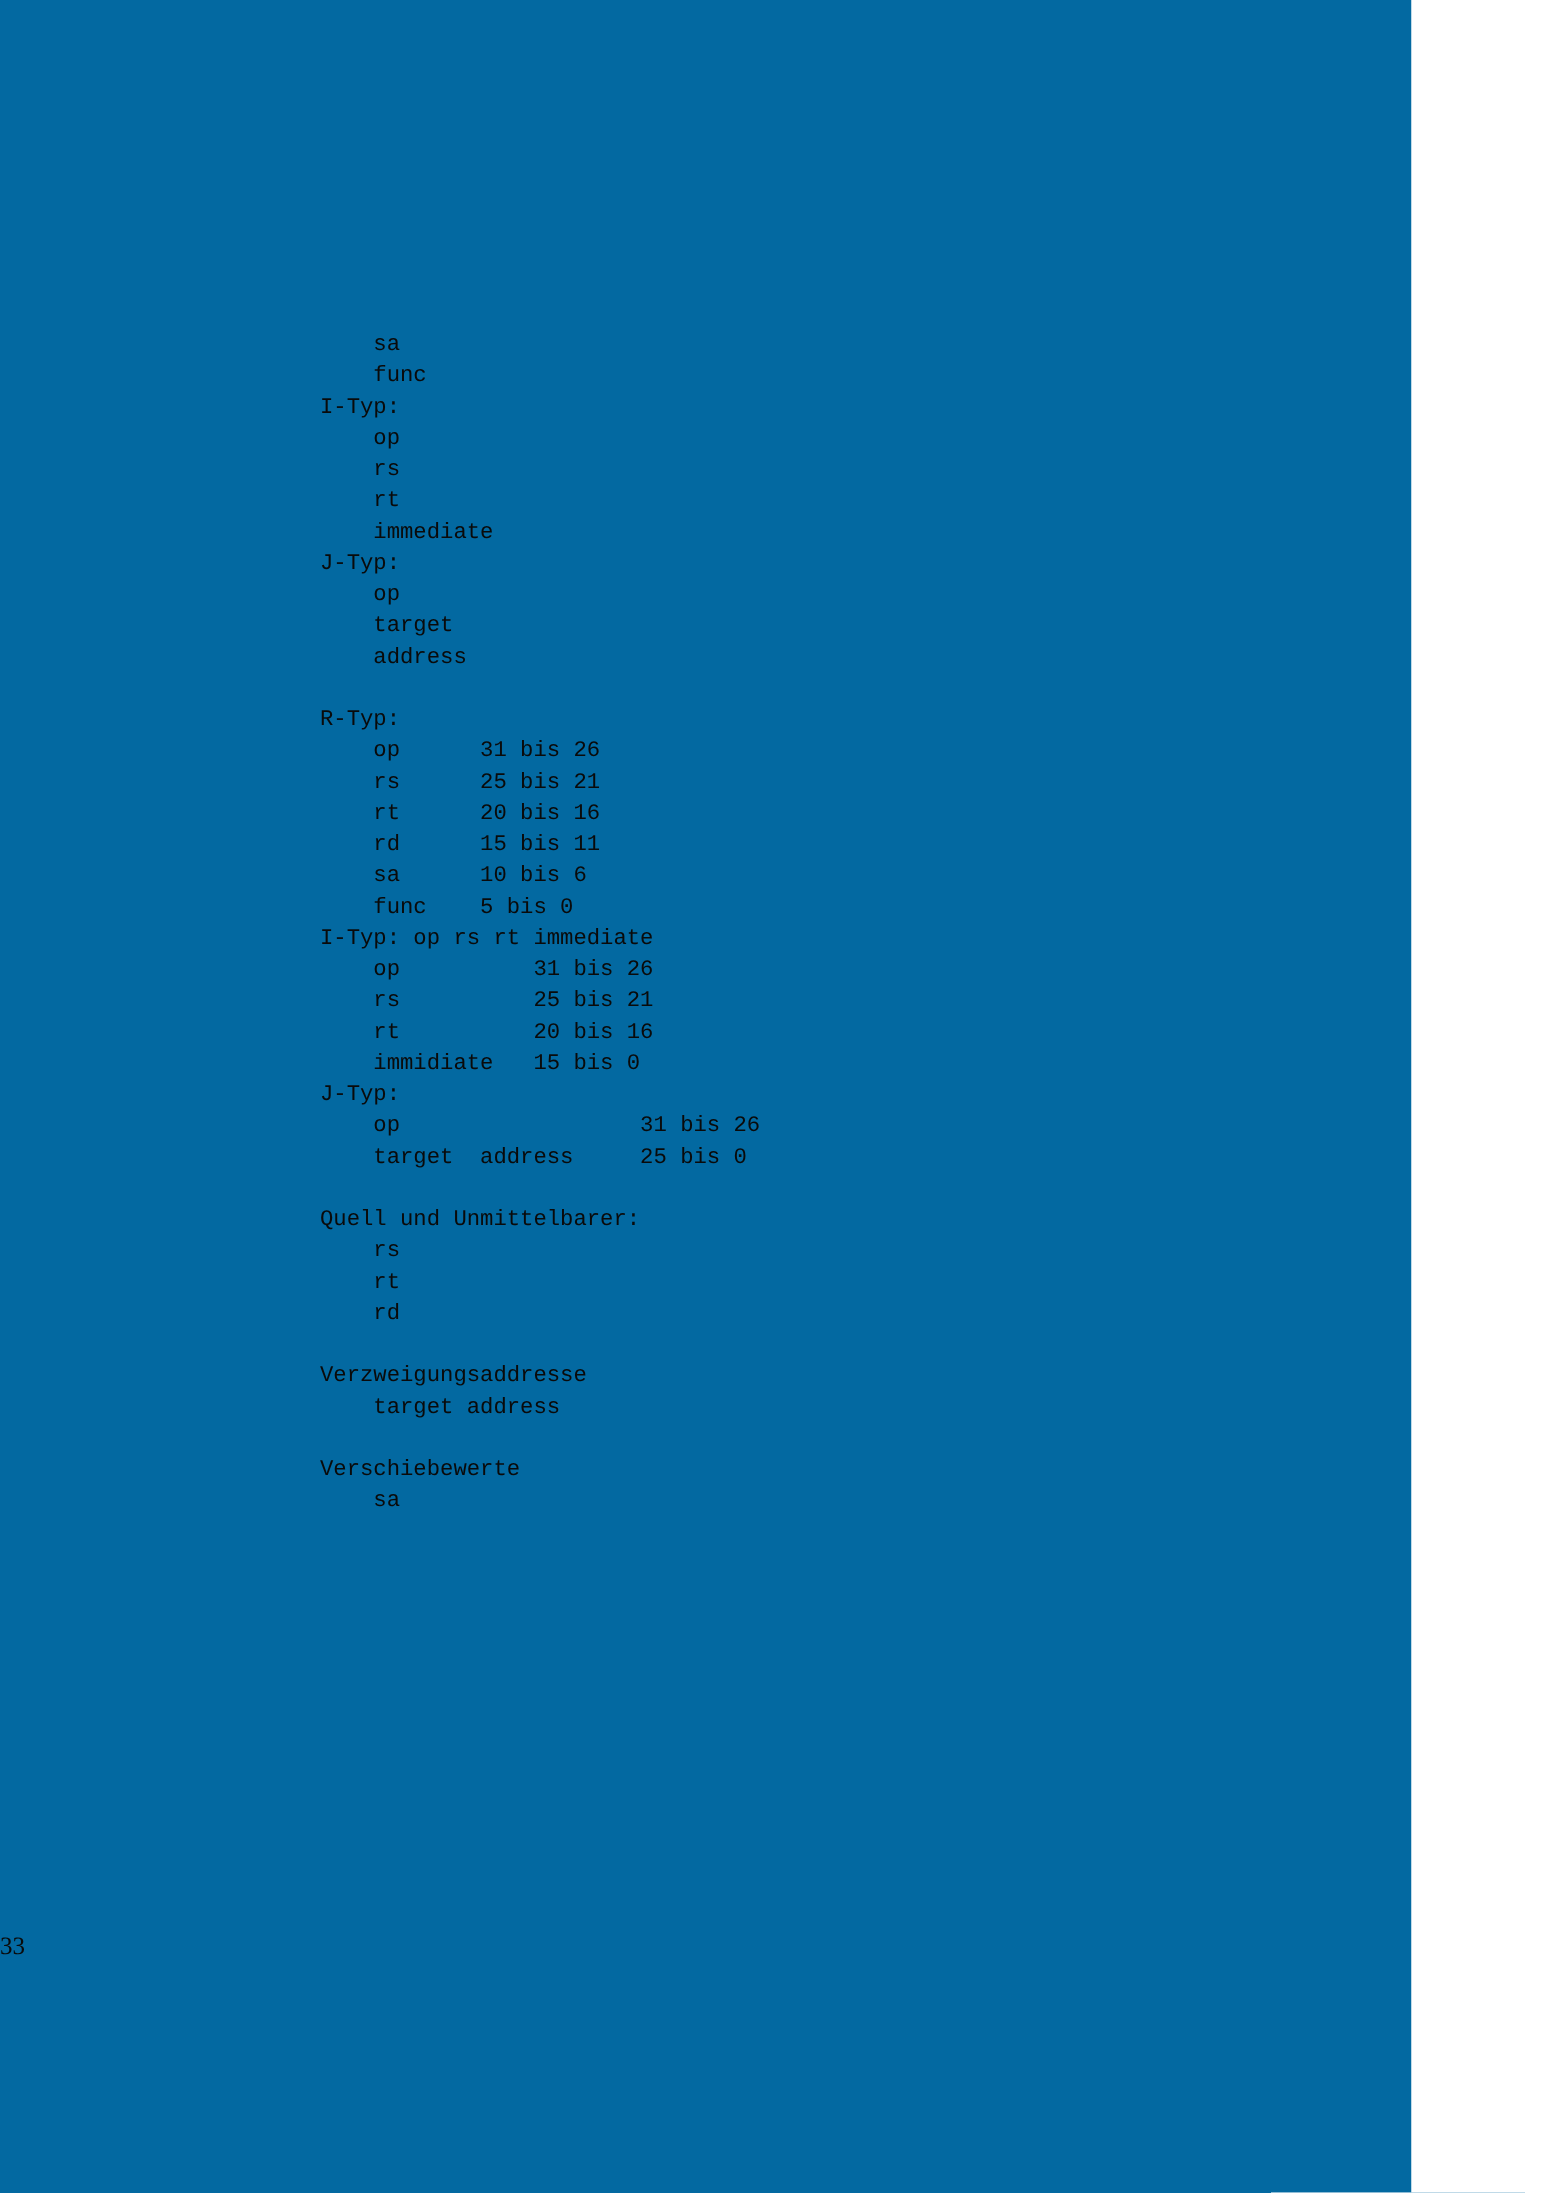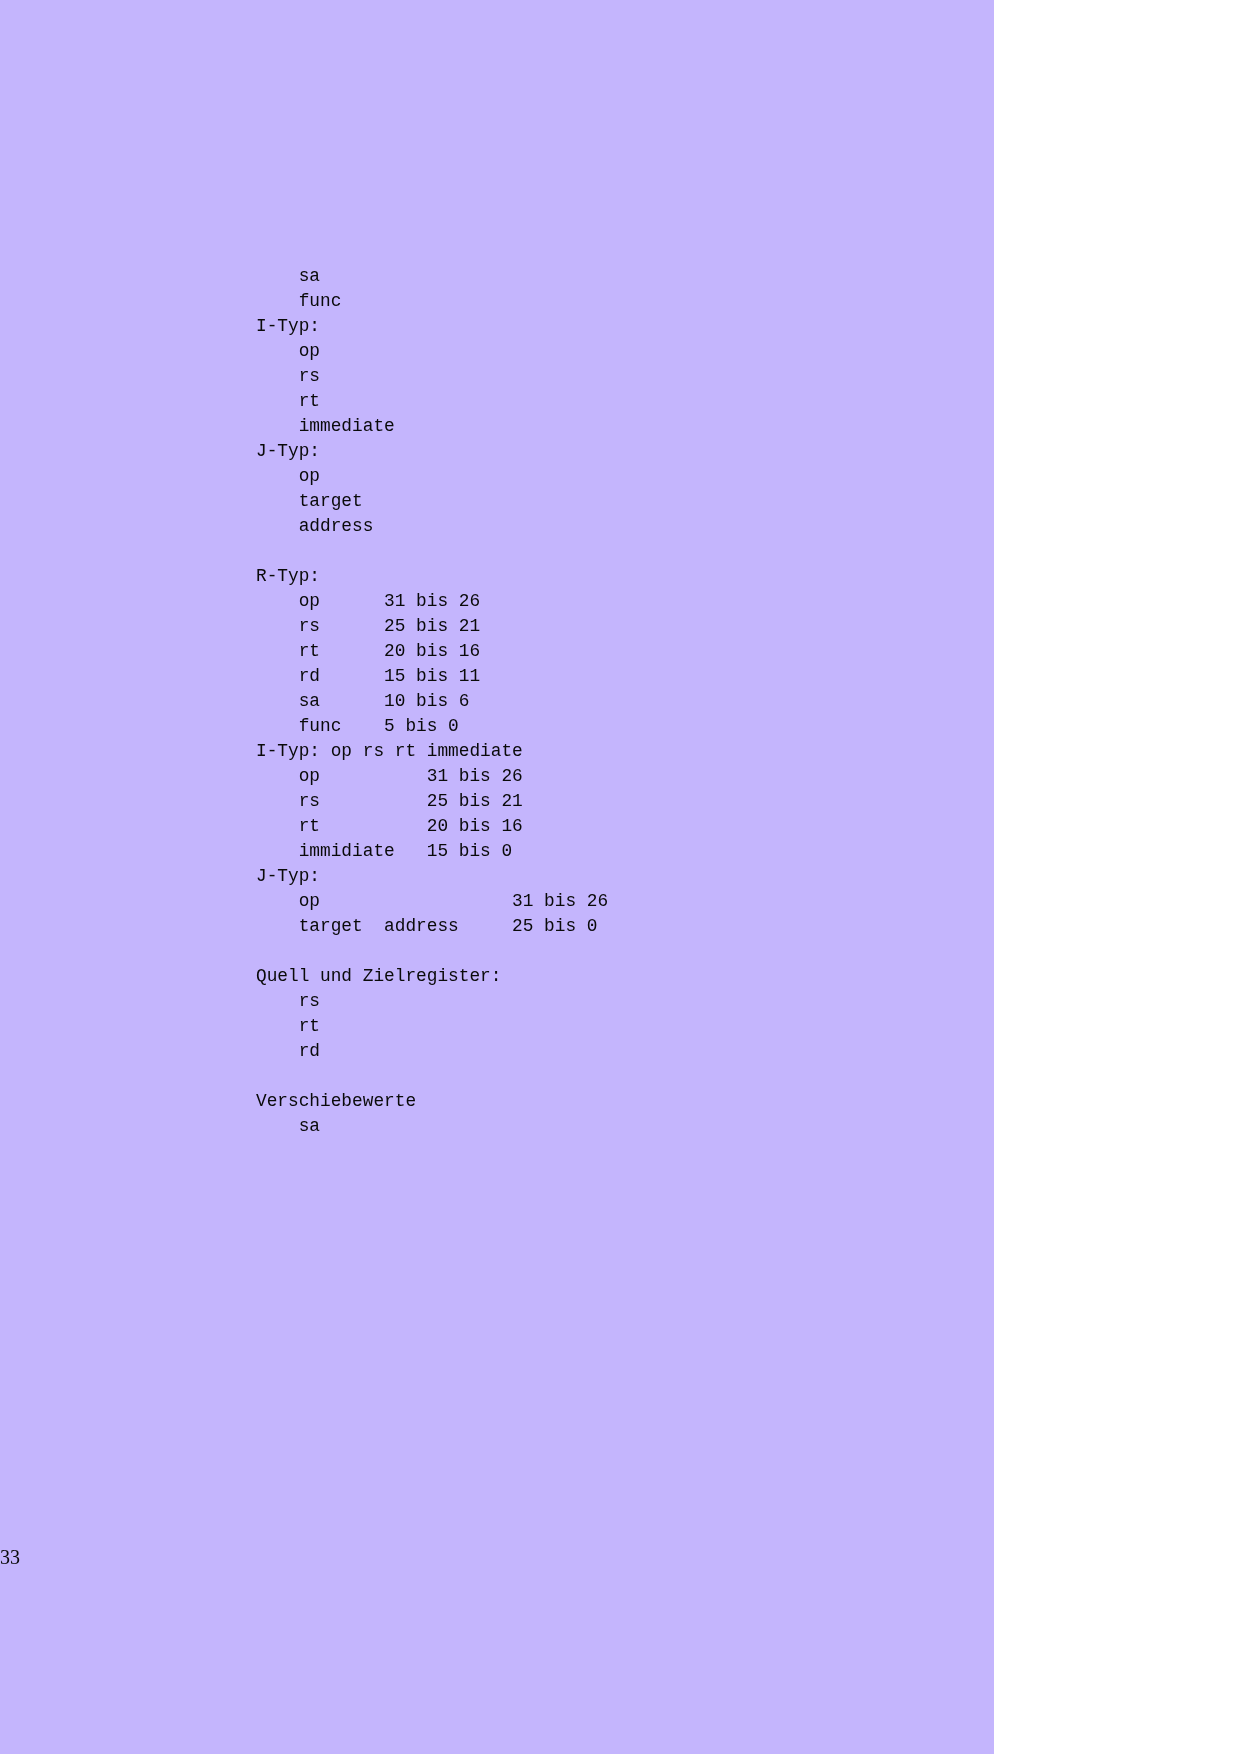--- a/index.html
+++ b/index.html
@@ -2,23 +2,23 @@
 <html><head>
 <meta charset="utf-8">
 <style>
   html, body {
     margin: 0;
     padding: 0;
     background: #ffffff;
   }
   .page {
     position: relative;
-    width: 994px;
+    width: 1129px;
     height: 1754px;
-    background: #c4b5fd;
+    background: #0369a1;
     overflow: hidden;
   }
   .content {
     position: absolute;
     left: 256px;
     top: 264px;
   }
   pre.block {
     margin: 0;
     padding: 0;
@@ -71,26 +71,28 @@
     func    5 bis 0
 I-Typ: op rs rt immediate
     op          31 bis 26
     rs          25 bis 21
     rt          20 bis 16
     immidiate   15 bis 0
 J-Typ:
     op                  31 bis 26
     target  address     25 bis 0</pre>
 
-    <pre class="block gap2">Quell und Zielregister:
+    <pre class="block gap2">Quell und Unmittelbarer:
     rs
     rt
     rd</pre>
 
 
+    <pre class="block gap1">Verzweigungsaddresse
+    target address</pre>
 
     <pre class="block gap1">Verschiebewerte
     sa</pre>
 
 
   </div>
 
   <div class="page-number-row">
     <span>33</span>
   </div>

